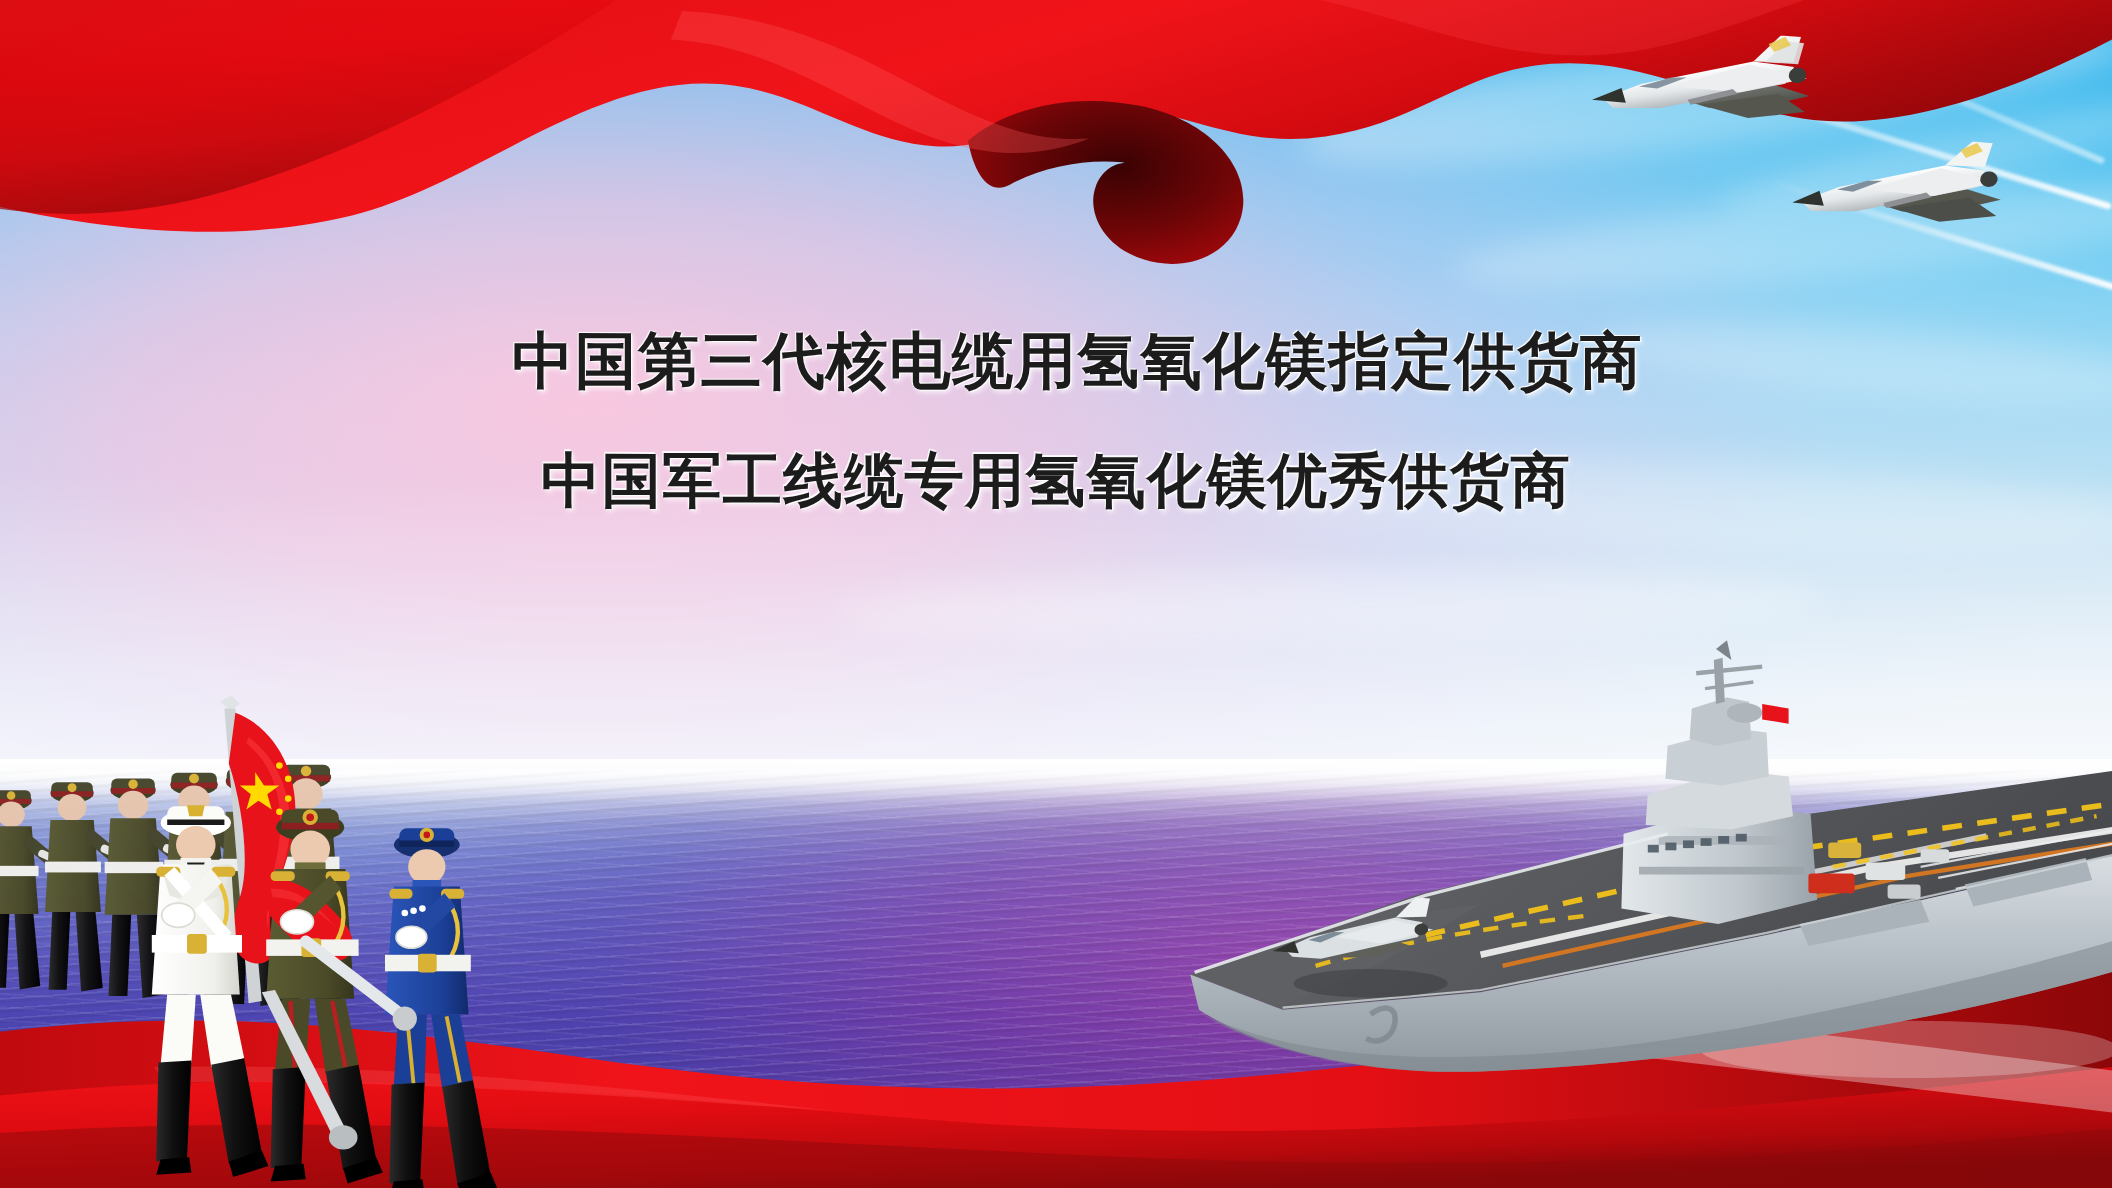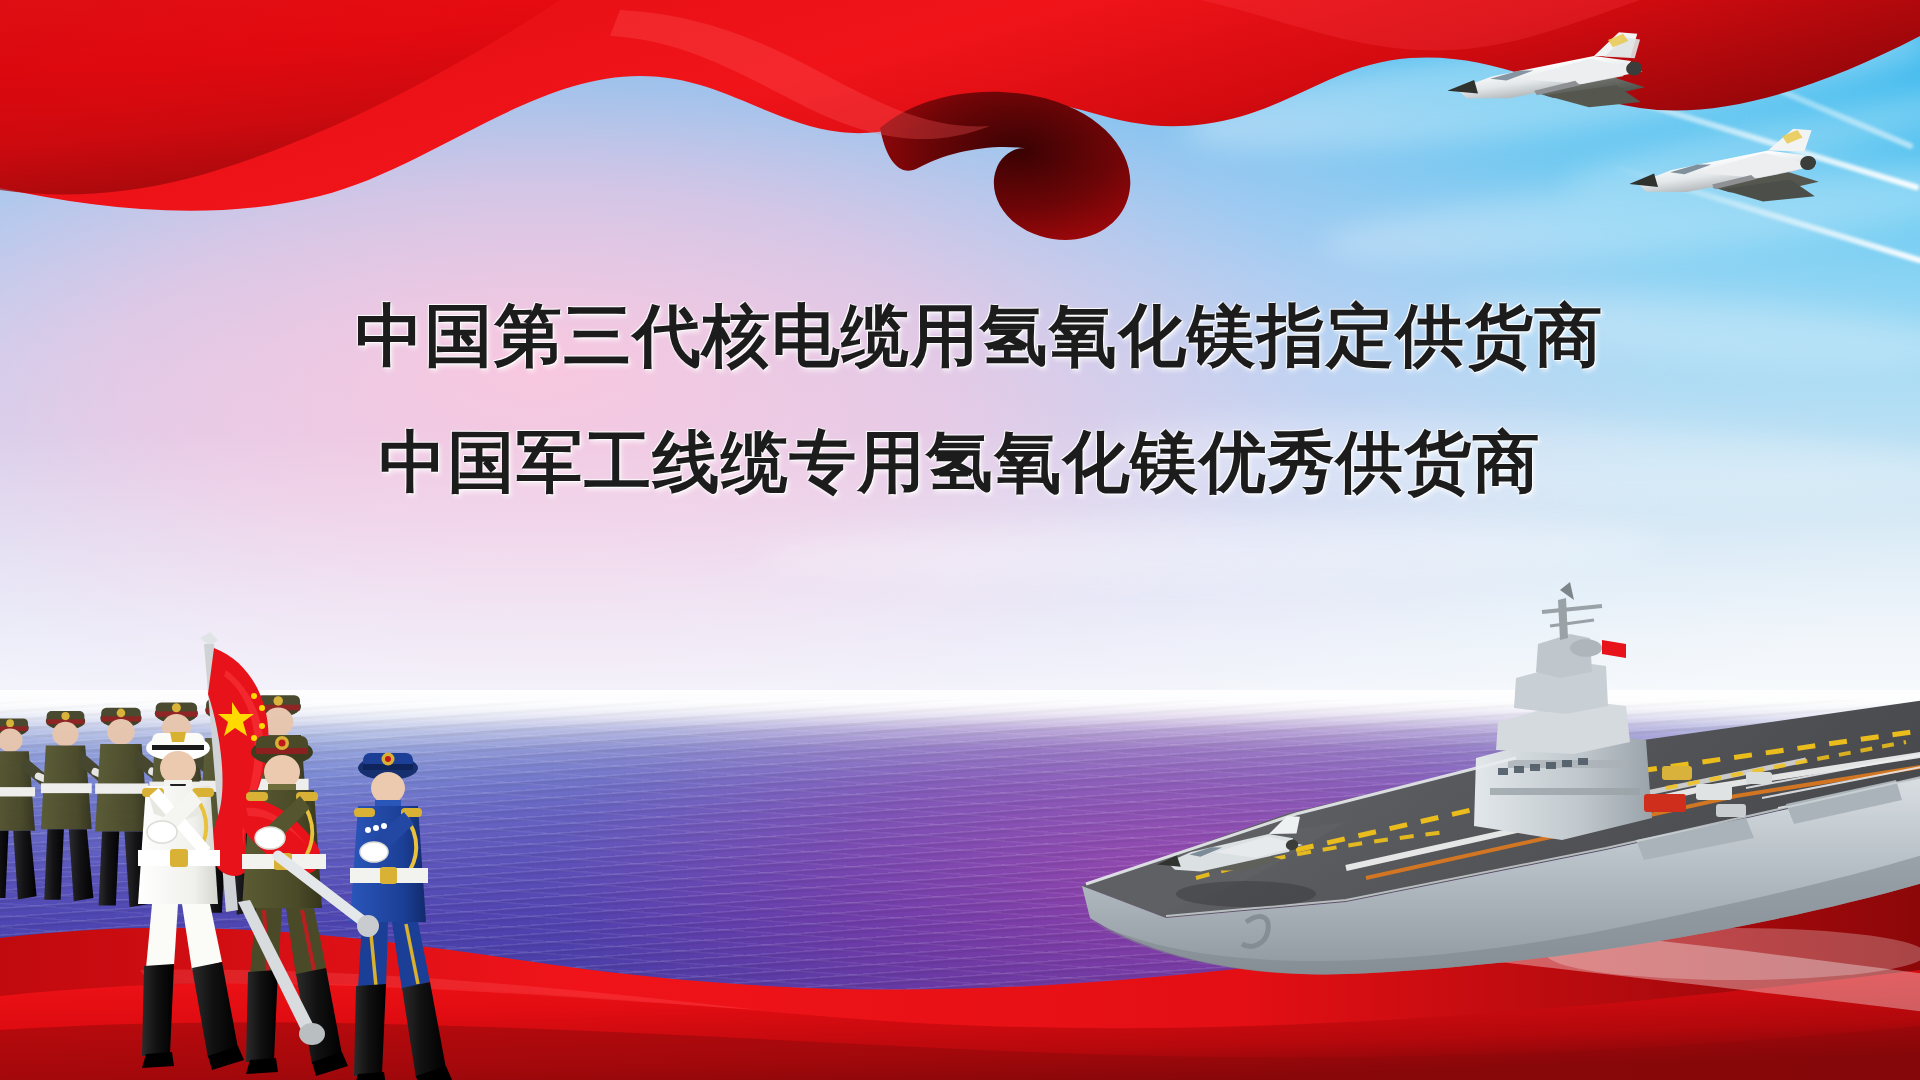--- a/index.html
+++ b/index.html
@@ -125,22 +125,22 @@
     font-weight:bold;
     color:#1c1c1c;
     letter-spacing:.02em;
     line-height:1.34;
     text-shadow:
        0 0 2px rgba(255,255,255,.95),
        1px 1px 0 rgba(255,255,255,.85),
       -1px -1px 0 rgba(255,255,255,.85),
        2px 3px 5px rgba(255,255,255,.7);
   }
-  .hl1{font-size:68px;padding-left:39px;}
-  .hl2{font-size:67px;margin-top:36px;}
+  .hl1{font-size:56px;padding-left:39px;}
+  .hl2{font-size:54px;margin-top:36px;}
 
   
   .guard{position:absolute;left:-14px;bottom:0;width:560px;height:470px;z-index:30;}
   .guard svg{display:block;}
 
   
   .carrier{position:absolute;right:-6px;bottom:28px;width:880px;height:470px;z-index:25;}
   .carrier svg{display:block;}
 
   

